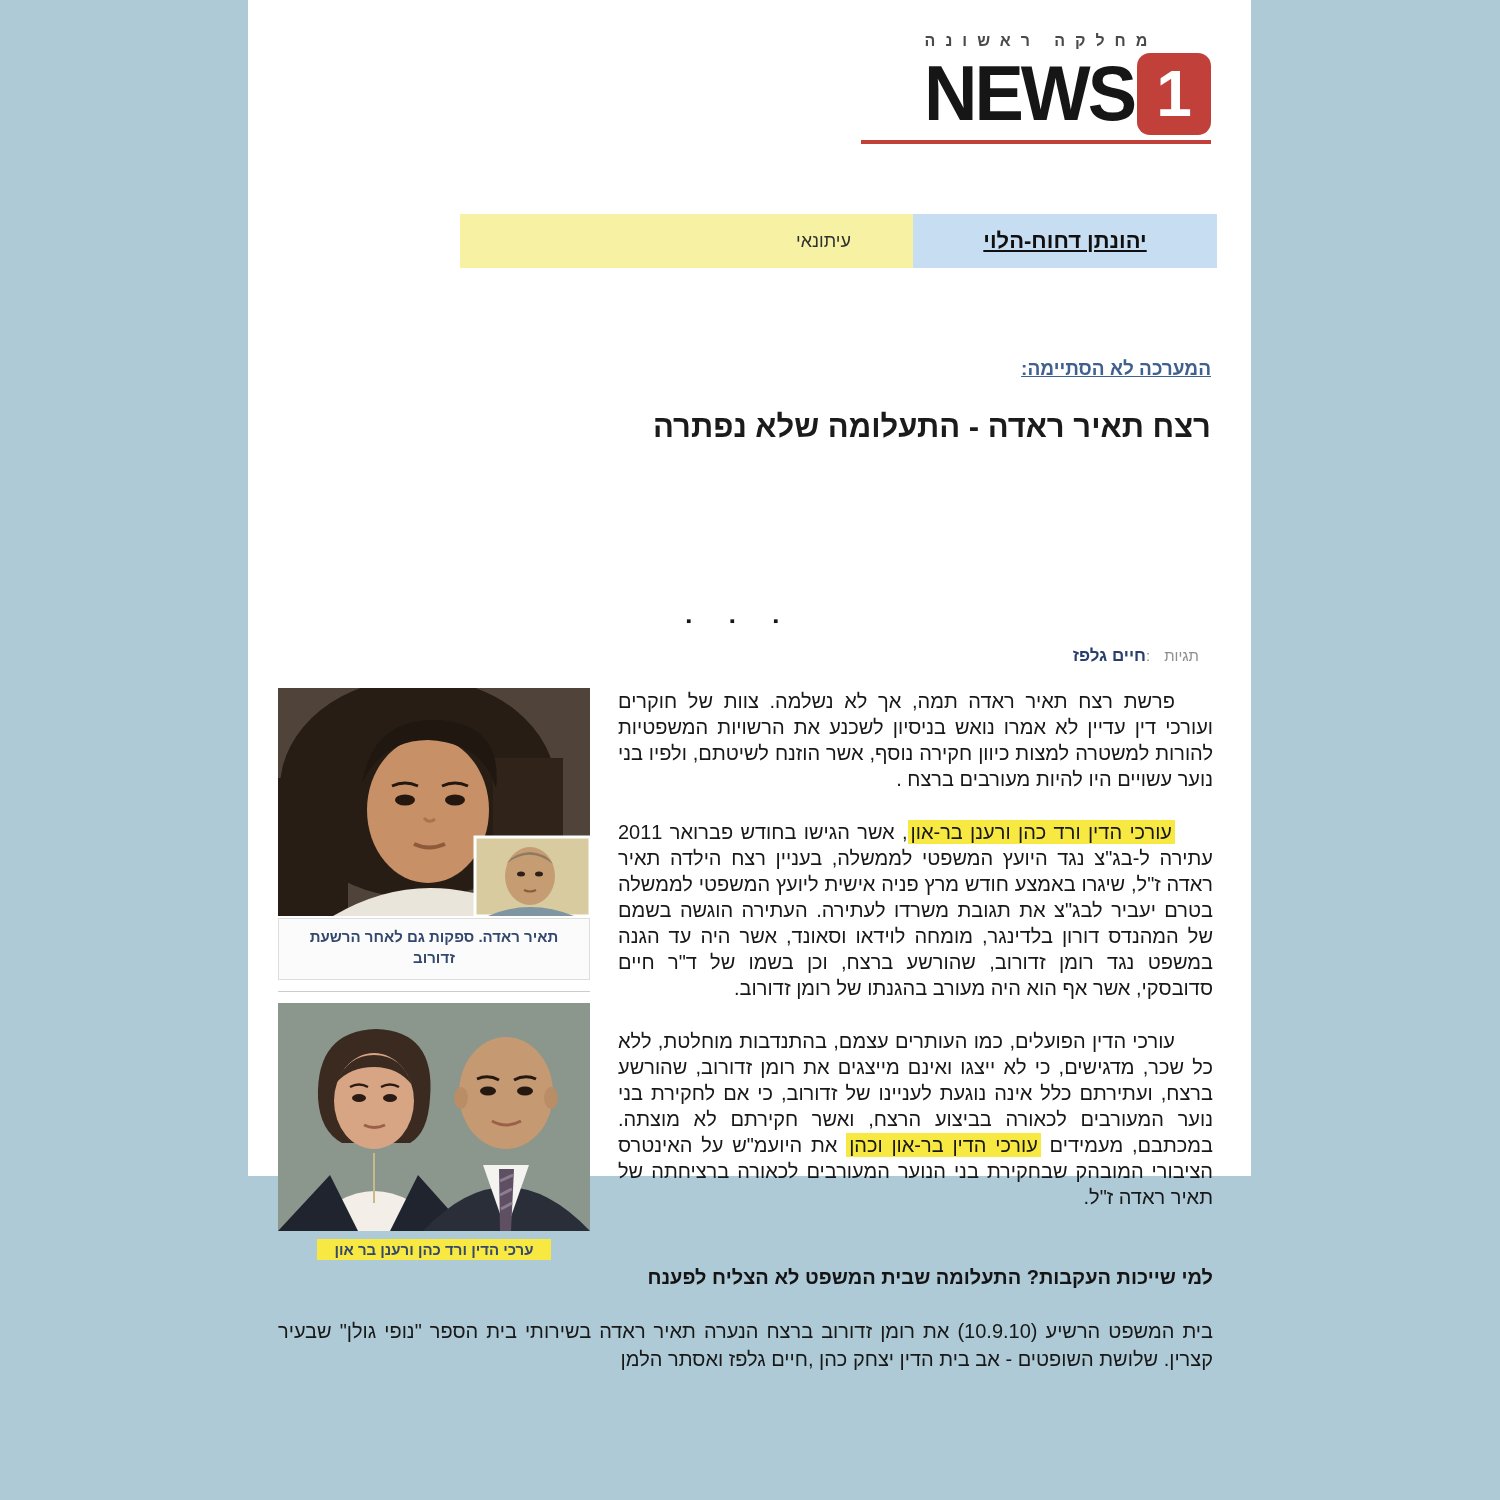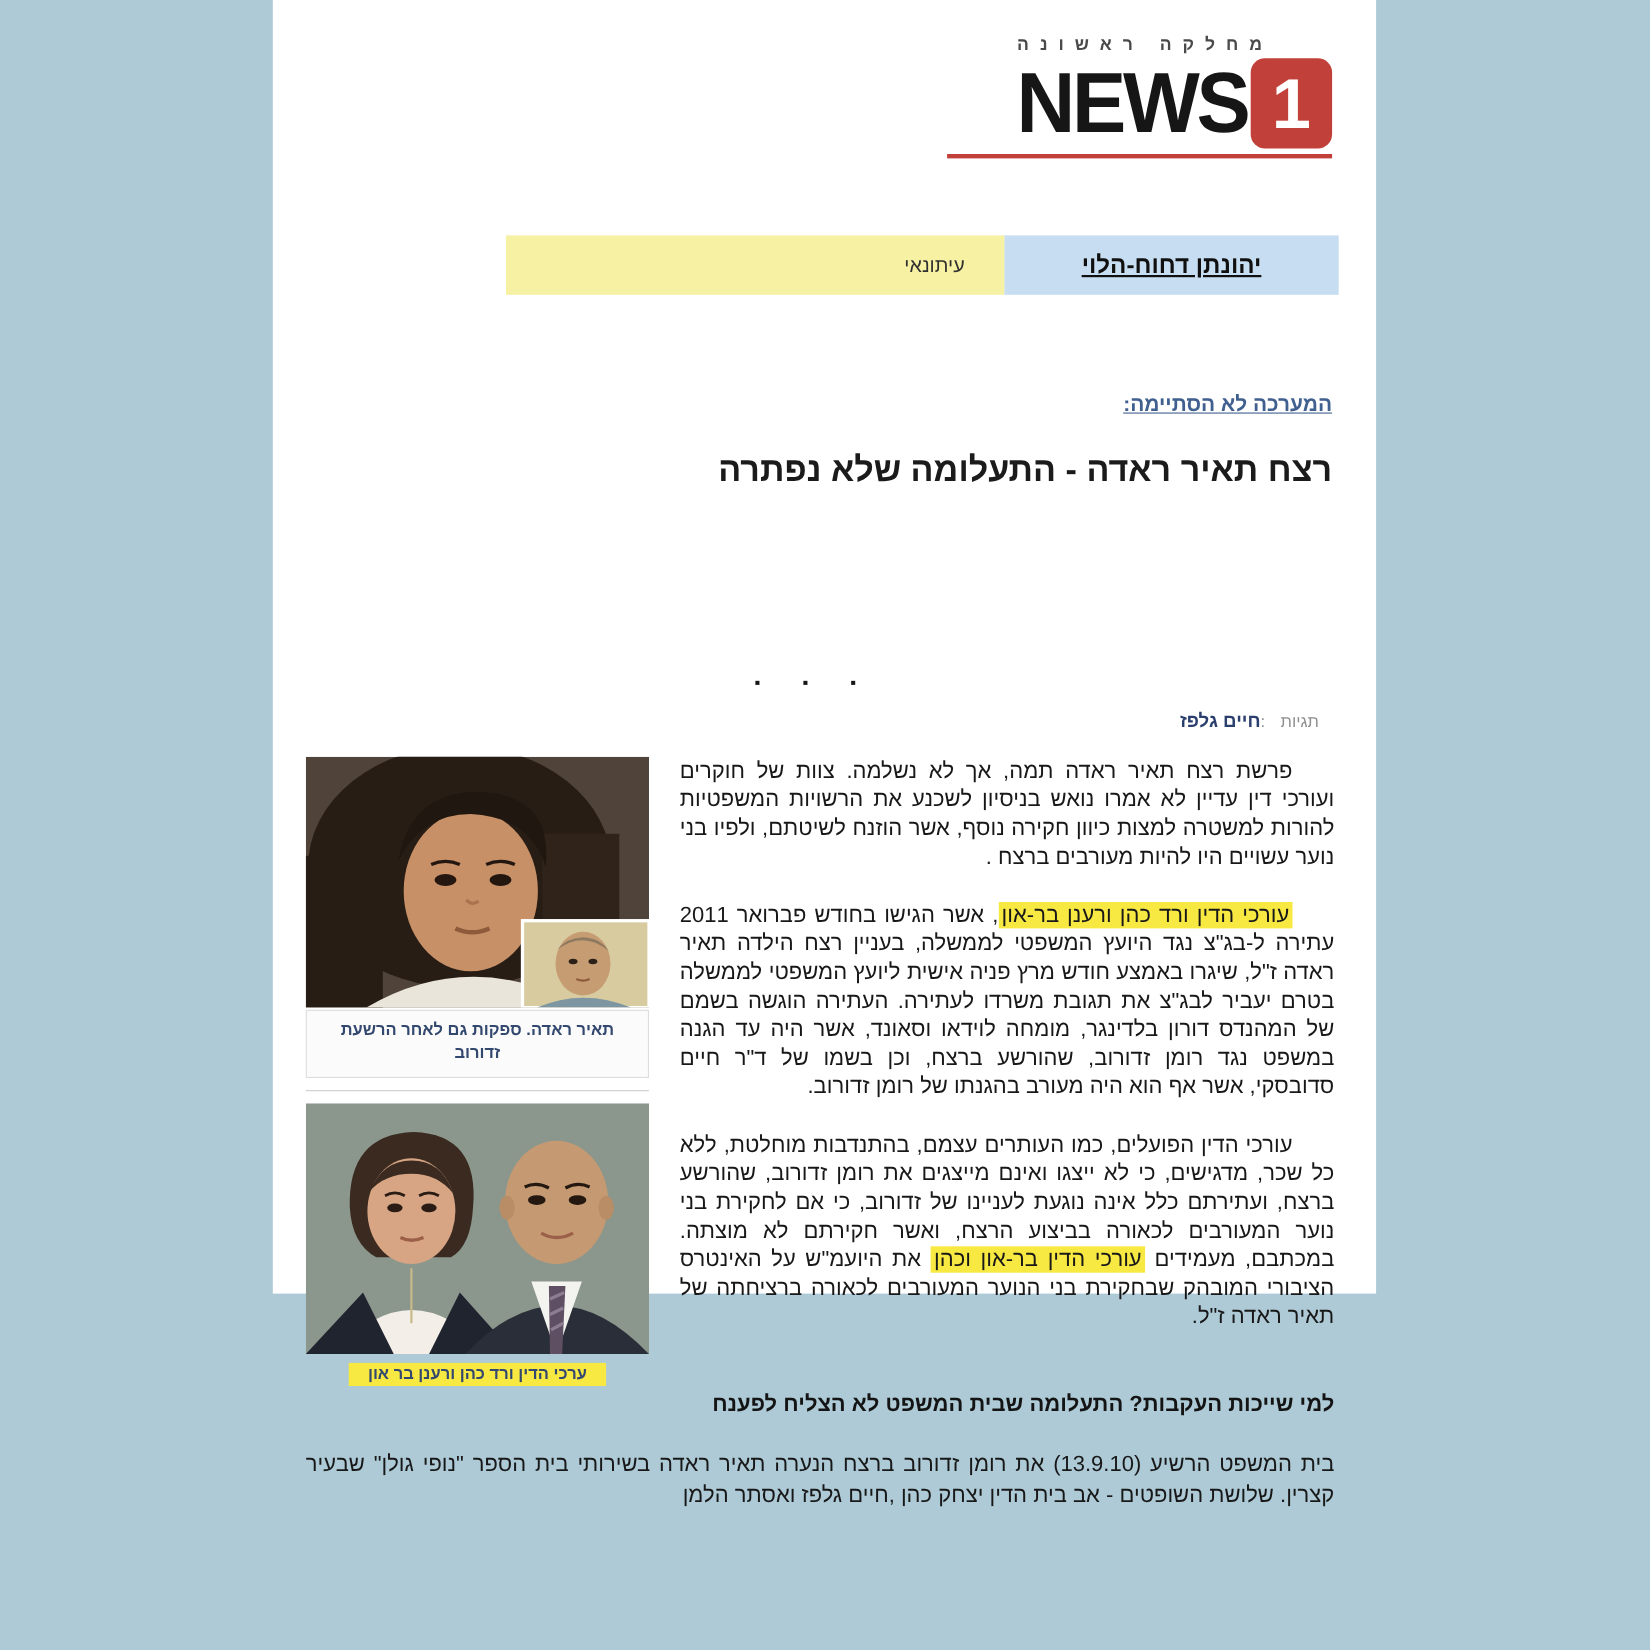--- a/index.html
+++ b/index.html
@@ -39,21 +39,21 @@
     position:absolute; top:214px; left:212px; right:34px; height:54px;
     display:flex; direction:rtl;
   }
   .byline-author {
     width:304px; background:#c7ddf1; display:flex; align-items:center;
     justify-content:center; font-weight:bold; font-size:22px; color:#101010;
   }
   .byline-author .author-link { text-decoration:underline; cursor:pointer; }
   .byline-role {
     flex:1; background:#f6f1a3; display:flex; align-items:center;
-    font-size:18px; color:#303030; padding-right:36px;
+    font-size:18px; color:#303030; padding-right:62px;
   }
 
   
   .kicker {
     position:absolute; top:358px; right:40px; left:40px;
     direction:rtl; 
   }
   .kicker span {
     color:#40608f; font-weight:bold; font-size:19px;
     text-decoration:underline; cursor:pointer;
@@ -218,16 +218,16 @@
     </div>
 
     <p class="body">פרשת רצח תאיר ראדה תמה, אך לא נשלמה. צוות של חוקרים ועורכי דין עדיין לא אמרו נואש בניסיון לשכנע את הרשויות המשפטיות להורות למשטרה למצות כיוון חקירה נוסף, אשר הוזנח לשיטתם, ולפיו בני נוער עשויים היו להיות מעורבים ברצח .</p>
 
     <p class="body"><mark class="hl">עורכי הדין ורד כהן ורענן בר-און</mark><span>, אשר הגישו בחודש פברואר 2011 עתירה ל-בג"צ נגד היועץ המשפטי לממשלה, בעניין רצח הילדה תאיר ראדה ז"ל, שיגרו באמצע חודש מרץ פניה אישית ליועץ המשפטי לממשלה בטרם יעביר לבג"צ את תגובת משרדו לעתירה. העתירה הוגשה בשמם של המהנדס דורון בלדינגר, מומחה לוידאו וסאונד, אשר היה עד הגנה במשפט נגד רומן זדורוב, שהורשע ברצח, וכן בשמו של ד"ר חיים סדובסקי, אשר אף הוא היה מעורב בהגנתו של רומן זדורוב.</span></p>
 
     <p class="body"><span>עורכי הדין הפועלים, כמו העותרים עצמם, בהתנדבות מוחלטת, ללא כל שכר, מדגישים, כי לא ייצגו ואינם מייצגים את רומן זדורוב, שהורשע ברצח, ועתירתם כלל אינה נוגעת לעניינו של זדורוב, כי אם לחקירת בני נוער המעורבים לכאורה בביצוע הרצח, ואשר חקירתם לא מוצתה. במכתבם, מעמידים </span><mark class="hl">עורכי הדין בר-און וכהן</mark><span> את היועמ"ש על האינטרס הציבורי המובהק שבחקירת בני הנוער המעורבים לכאורה ברציחתה של תאיר ראדה ז"ל.</span></p>
 
     <h2 class="subheading">למי שייכות העקבות? התעלומה שבית המשפט לא הצליח לפענח</h2>
 
-    <p class="closing">בית המשפט הרשיע (13.9.10) את רומן זדורוב ברצח הנערה תאיר ראדה בשירותי בית הספר "נופי גולן" שבעיר קצרין. שלושת השופטים - אב בית הדין יצחק כהן ,חיים גלפז ואסתר הלמן</p>
+    <p class="closing">בית המשפט הרשיע (10.9.10) את רומן זדורוב ברצח הנערה תאיר ראדה בשירותי בית הספר "נופי גולן" שבעיר קצרין. שלושת השופטים - אב בית הדין יצחק כהן ,חיים גלפז ואסתר הלמן</p>
 
   </div>
 </div>
 
 </body></html>

